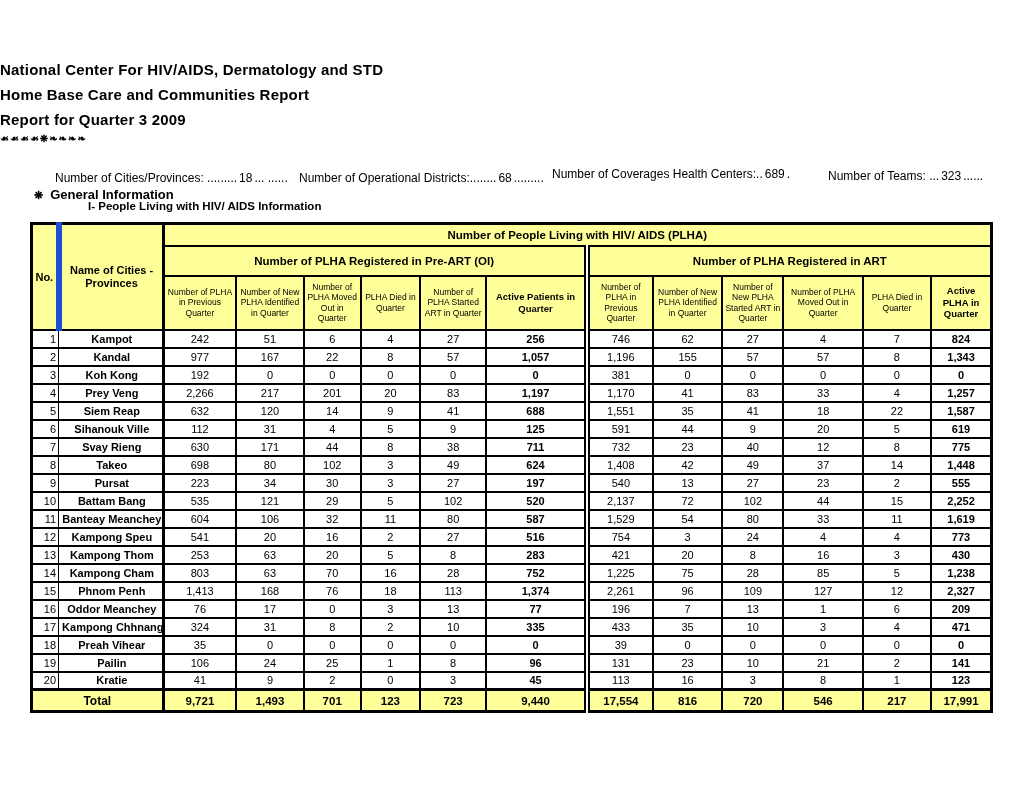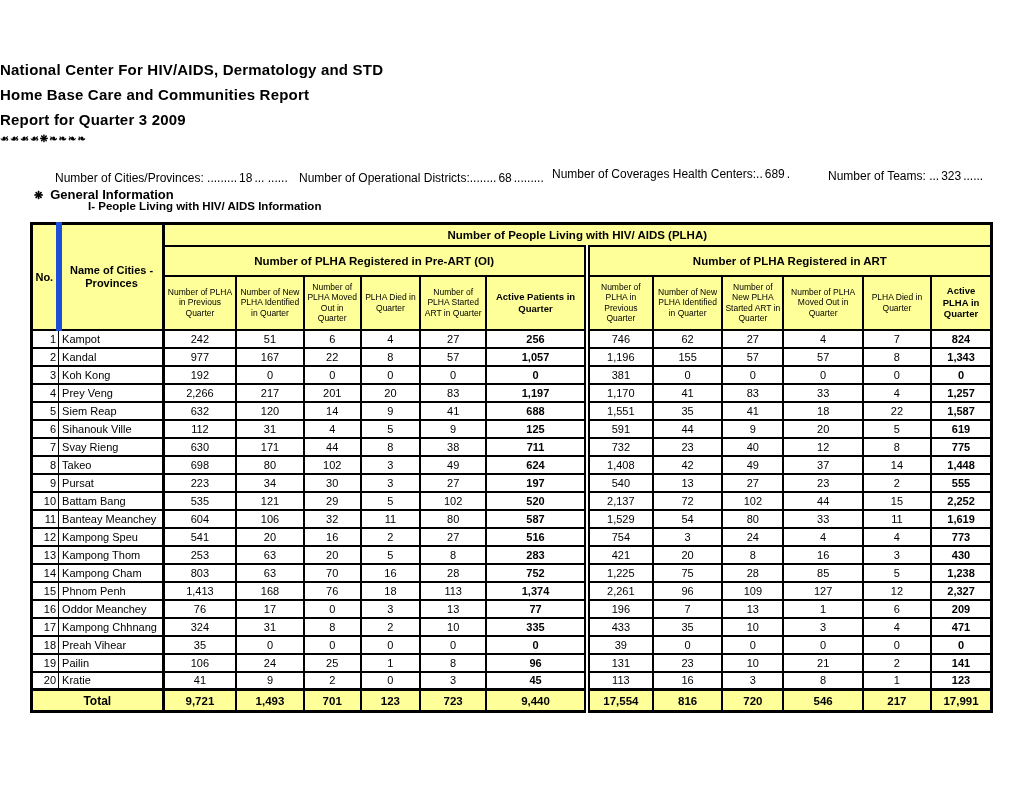--- a/index.html
+++ b/index.html
@@ -54,21 +54,21 @@
   th.no-col { font-size: 11px; font-weight: 700; border-right: 6px solid #1d4ed8; }
   th.name-col { font-size: 11px; font-weight: 700; border-left: 1px solid #000; border-right: 3px solid #000; padding: 0 6px; line-height: 13px; }
   th.h1-span { font-size: 11.5px; font-weight: 700; height: 22px; }
   .h2 th { font-size: 11.5px; font-weight: 700; height: 30px; }
   .h3 th { font-size: 8.5px; font-weight: 400; height: 54px; line-height: 10.5px; padding: 1px 1px; }
   .h3 th.emph { font-weight: 700; font-size: 9.5px; line-height: 11.5px; }
   .art-start { border-left: 6px double #000 !important; }
 
   .tbl tbody td { height: 18px; font-size: 11px; }
   td.no { text-align: right; font-size: 9px; padding-right: 2px; border-right: 1px solid #000; }
-  td.pname { text-align: left; font-weight: 400; padding-left: 3px; border-left: 1px solid #000; border-right: 3px solid #000; white-space: nowrap; }
+  td.pname { text-align: center; font-weight: 700; padding-left: 3px; border-left: 1px solid #000; border-right: 3px solid #000; white-space: nowrap; }
   td.num { font-weight: 400; }
   td.num.active { font-weight: 700; }
 
   .tbl tfoot td { background: #FFFF99; border-top: 3px solid #000; height: 22px; font-weight: 700; text-align: center; }
   td.total-label { font-size: 12px; border-right: 3px solid #000; }
   td.tnum { font-size: 11.5px; }
 </style>
 </head>
 <body>
 

